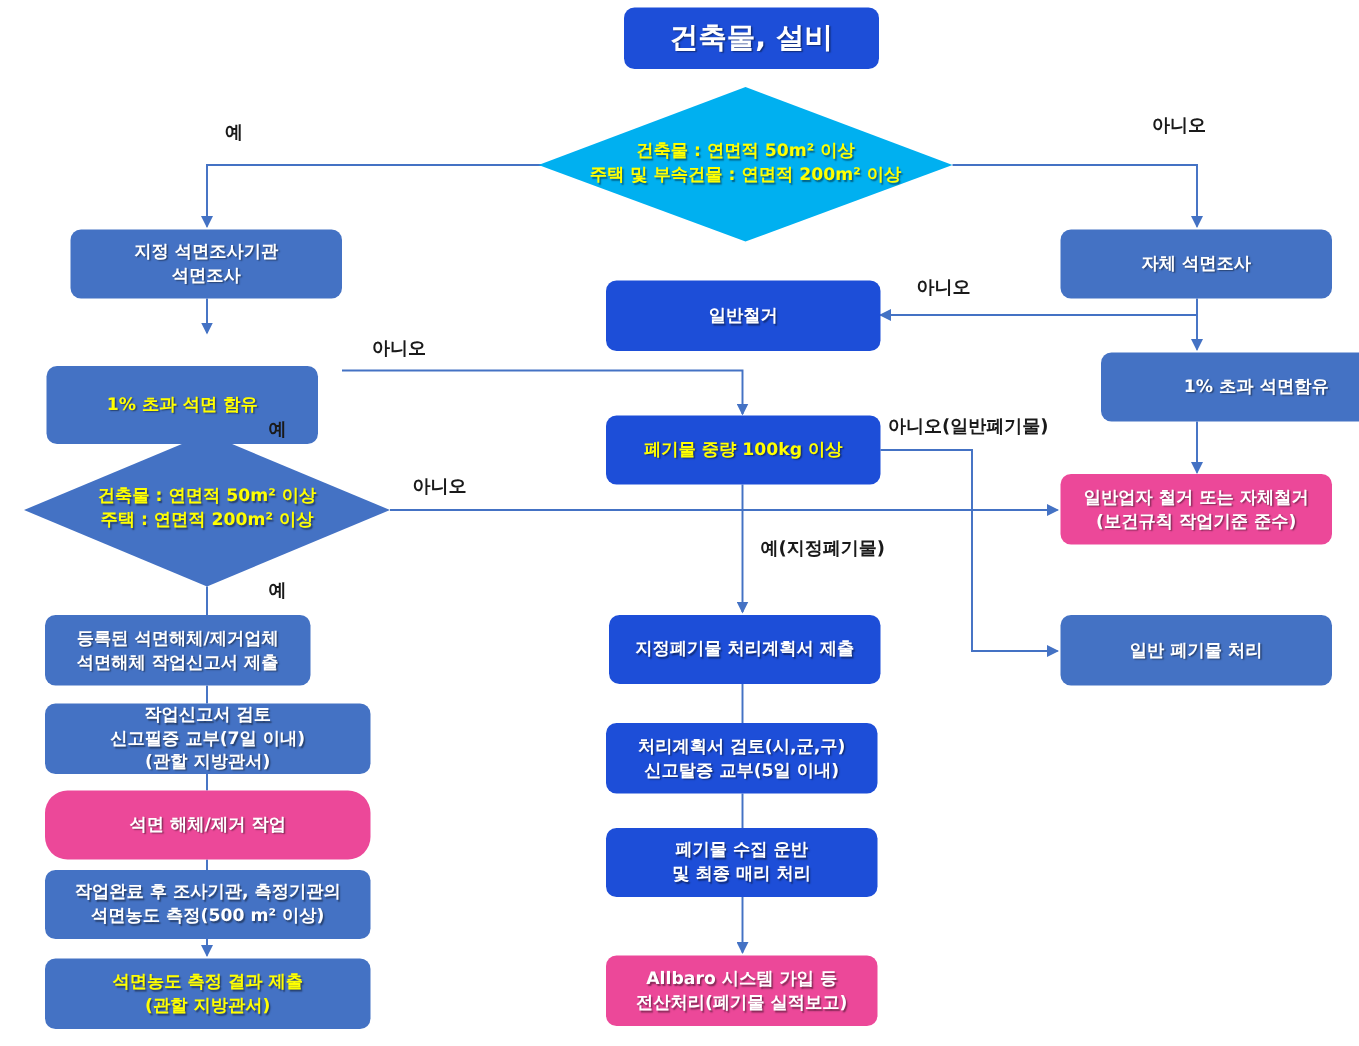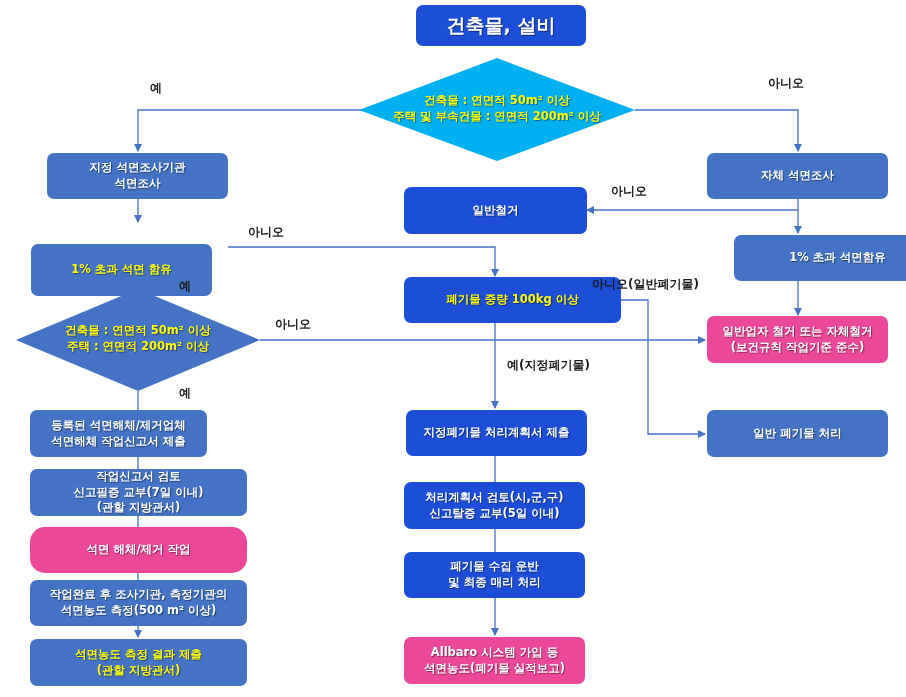--- a/index.html
+++ b/index.html
@@ -80,28 +80,28 @@
 <div class="box blue" style="left:30px; top:469px; width:217px; height:47px;">작업신고서 검토
 신고필증 교부(7일 이내)
 (관할 지방관서)</div>
 <div class="box green" style="left:30px; top:527px; width:217px; height:46px;border-radius:15px;">석면 해체/제거 작업</div>
 <div class="box blue" style="left:30px; top:580px; width:217px; height:46px;">작업완료 후 조사기관, 측정기관의
 석면농도 측정(500 m² 이상)</div>
 <div class="box blue yellow" style="left:30px; top:639px; width:217px; height:47px;">석면농도 측정 결과 제출
 (관할 지방관서)</div>
 
 <div class="box cyan" style="left:404px; top:187px; width:183px; height:47px;">일반철거</div>
-<div class="box cyan yellow" style="left:404px; top:277px; width:217px; height:46px;">폐기물 중량 100kg 이상</div>
+<div class="box cyan yellow" style="left:404px; top:277px; width:183px; height:46px;">폐기물 중량 100kg 이상</div>
 <div class="box cyan" style="left:406px; top:410px; width:181px; height:46px;">지정폐기물 처리계획서 제출</div>
 <div class="box cyan" style="left:404px; top:482px; width:181px; height:47px;">처리계획서 검토(시,군,구)
 신고탈증 교부(5일 이내)</div>
 <div class="box cyan" style="left:404px; top:552px; width:181px; height:46px;">폐기물 수집 운반
 및 최종 매리 처리</div>
 <div class="box green" style="left:404px; top:637px; width:181px; height:47px;">Allbaro 시스템 가입 등
-석면농도(폐기물 실적보고)</div>
+전산처리(폐기물 실적보고)</div>
 
 <div class="box blue" style="left:707px; top:153px; width:181px; height:46px;">자체 석면조사</div>
 <div class="box blue" style="left:734px; top:235px; width:207px; height:46px;">1% 초과 석면함유</div>
 <div class="box green" style="left:707px; top:316px; width:181px; height:47px;">일반업자 철거 또는 자체철거
 (보건규칙 작업기준 준수)</div>
 <div class="box blue" style="left:707px; top:410px; width:181px; height:47px;">일반 폐기물 처리</div>
 
 <span class="label" style="left:150px; top:80px;">예</span>
 <span class="label" style="left:768px; top:75px;">아니오</span>
 <span class="label" style="left:611px; top:183px;">아니오</span>

